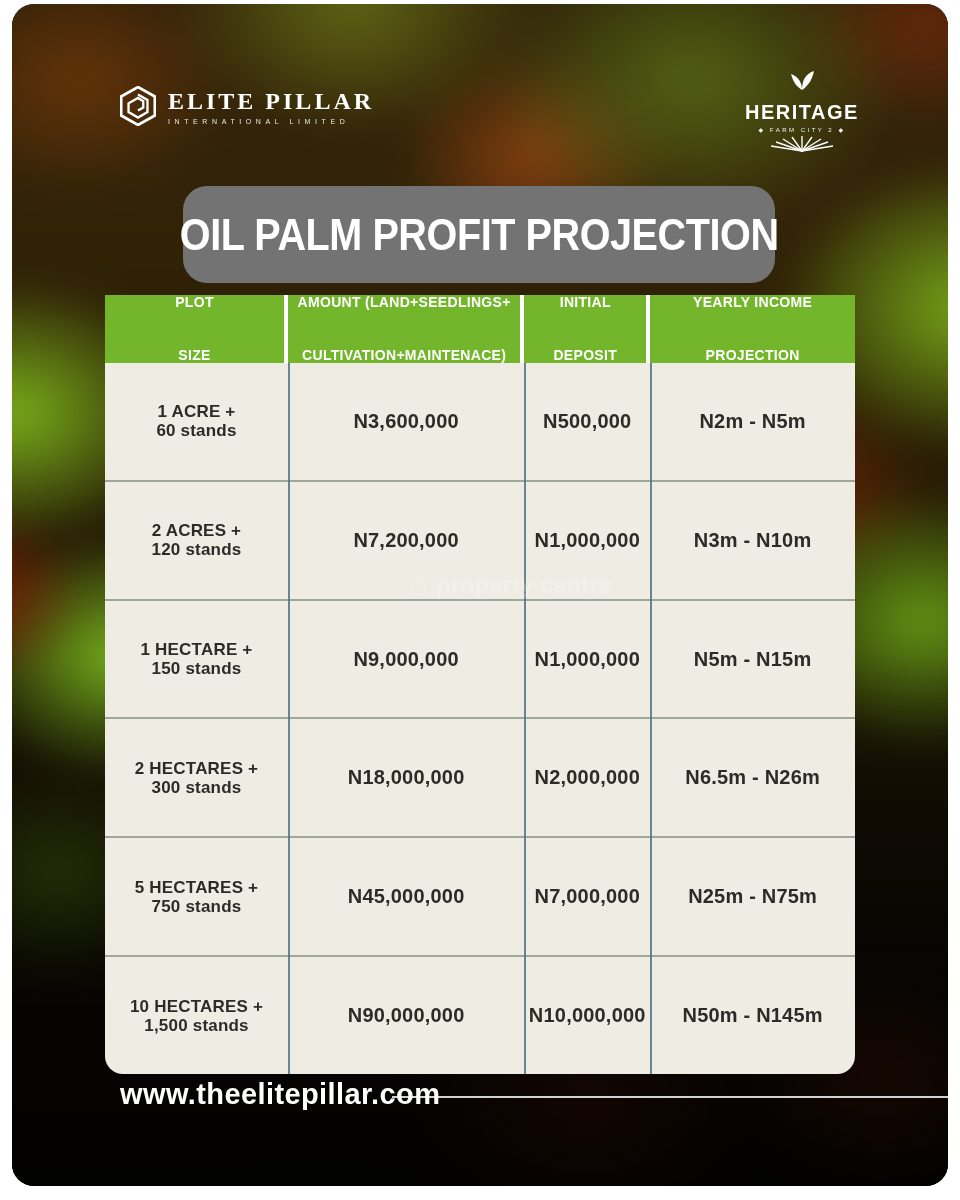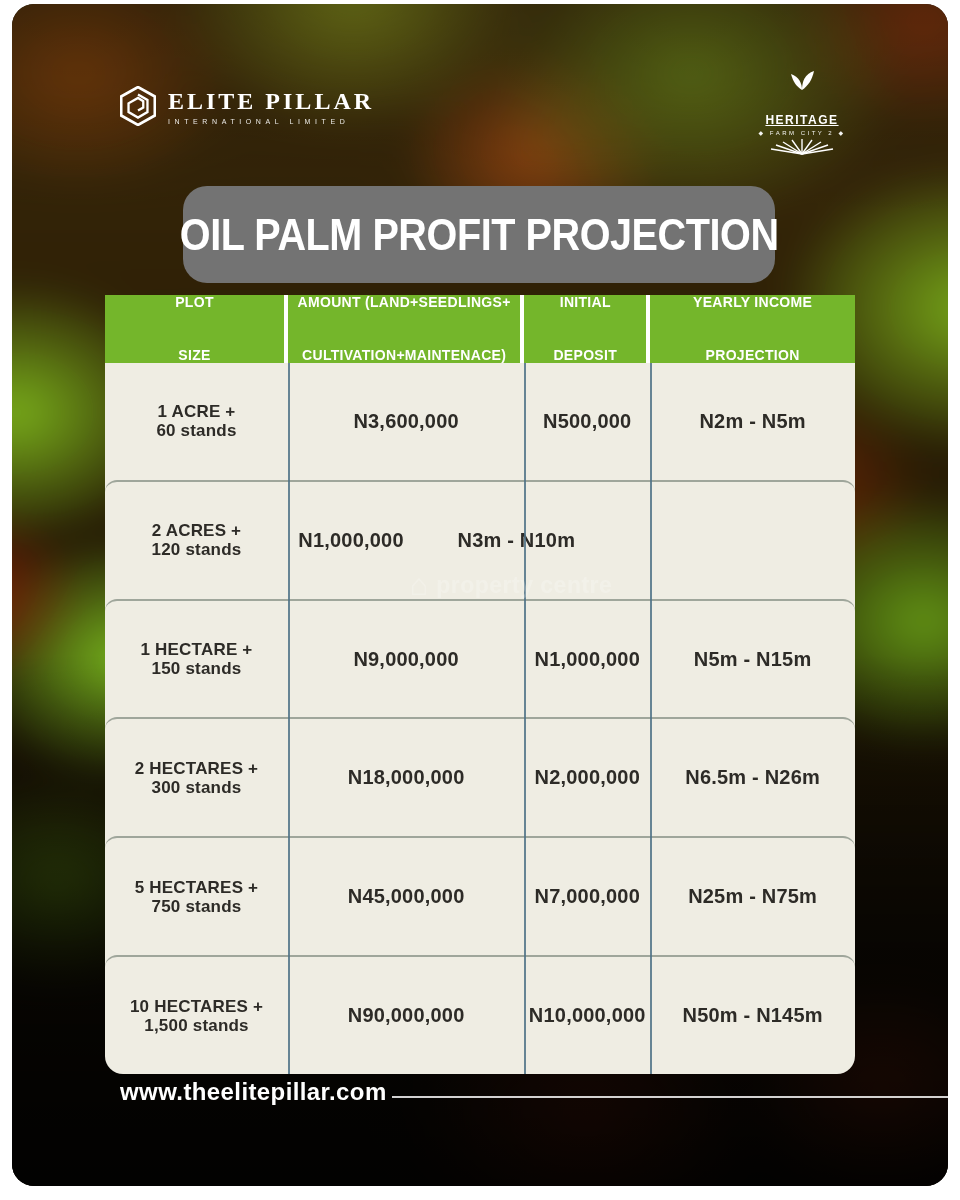--- a/index.html
+++ b/index.html
@@ -30,55 +30,55 @@
       rgba(0,0,0,0) 55%, rgba(0,0,0,.5) 80%, rgba(0,0,0,.78) 100%);}
 
   
   .brand{position:absolute;left:108px;top:82px;display:flex;align-items:center;gap:12px;color:#fff;}
   .brand-name{font-family:"Liberation Serif", serif;font-size:24px;font-weight:700;
               letter-spacing:3px;white-space:nowrap;}
   .brand-sub{font-size:7px;letter-spacing:4.6px;margin-top:3px;opacity:.9;white-space:nowrap;}
 
   
   .heritage{position:absolute;left:730px;top:66px;width:120px;text-align:center;color:#fff;}
-  .heritage-name{font-size:12px;font-weight:700;letter-spacing:1.5px;margin-top:19px;text-decoration:underline;}
+  .heritage-name{font-size:20px;font-weight:700;letter-spacing:1.5px;margin-top:7px;}
   .heritage-sub{font-size:6px;letter-spacing:2.5px;margin-top:2px;opacity:.95;}
 
   
   .banner{position:absolute;left:171px;top:182px;width:592px;height:97px;background:#737373;
           border-radius:24px;display:flex;align-items:center;justify-content:center;}
   .banner-title{color:#fff;font-size:45px;font-weight:800;white-space:nowrap;
                 transform:scaleX(.88);letter-spacing:-.5px;}
 
   
   .table{position:absolute;left:93px;top:291px;width:750px;}
   .thead{display:flex;height:68px;}
   .th{background:#74B62B;color:#fff;display:flex;flex-direction:column;align-items:center;
       justify-content:center;font-size:14px;font-weight:700;letter-spacing:.3px;line-height:1.65;
       box-sizing:border-box;text-align:center;gap:29px;}
   .th:not(:last-child){border-right:4px solid #fff;}
   .c1{width:24.4%;} .c2{width:31.5%;} .c3{width:16.8%;} .c4{width:27.3%;}
   .tbody{position:relative;height:711px;background:#EFEDE3;border-radius:0 0 18px 18px;
          display:flex;flex-direction:column;overflow:hidden;}
   .tr{flex:1;display:flex;align-items:center;}
-  .tr + .tr{border-top:2px solid #9FA69B;border-radius:12px;}
+  .tr + .tr{border-top:2px solid #9FA69B;}
   .td{box-sizing:border-box;text-align:center;color:#2D2B27;}
   .td-size{font-size:17px;font-weight:700;line-height:1.12;letter-spacing:.2px;}
   .td-amount,.td-deposit,.td-income{font-size:20px;font-weight:700;letter-spacing:.2px;}
   .vline{position:absolute;top:0;bottom:0;width:2px;background:#4E7186;opacity:.85;}
   .vline1{left:24.4%;} .vline2{left:55.9%;} .vline3{left:72.7%;}
 
   
   .watermark{position:absolute;left:398px;top:566px;display:flex;align-items:center;gap:8px;
              color:#fff;opacity:.22;pointer-events:none;}
   .wm-icon{font-size:30px;line-height:1;}
   .wm-text{font-size:23px;font-weight:700;letter-spacing:.5px;}
 
   
-  .website{position:absolute;left:108px;top:1074px;color:#fff;font-size:24px;font-weight:800;
+  .website{position:absolute;left:108px;top:1074px;color:#fff;font-size:29px;font-weight:800;
            letter-spacing:.4px;}
   .footer-line{position:absolute;left:380px;top:1092px;width:556px;height:2px;
                background:rgba(255,255,255,.82);}
 </style>
 </head>
 <body>
 
 <div class="page">
   <div class="photo">
     <div class="photo-bg"></div>
@@ -153,20 +153,21 @@
           </div>
           <div class="td td-amount c2">N3,600,000</div>
           <div class="td td-deposit c3">N500,000</div>
           <div class="td td-income c4">N2m - N5m</div>
         </div>
         <div class="tr">
           <div class="td td-size c1">
             <div>2 ACRES +</div>
             <div>120 stands</div>
           </div>
+          <div class="td td-amount c2">N7,200,000</div>
           <div class="td td-deposit c3">N1,000,000</div>
           <div class="td td-income c4">N3m - N10m</div>
         </div>
         <div class="tr">
           <div class="td td-size c1">
             <div>1 HECTARE +</div>
             <div>150 stands</div>
           </div>
           <div class="td td-amount c2">N9,000,000</div>
           <div class="td td-deposit c3">N1,000,000</div>

